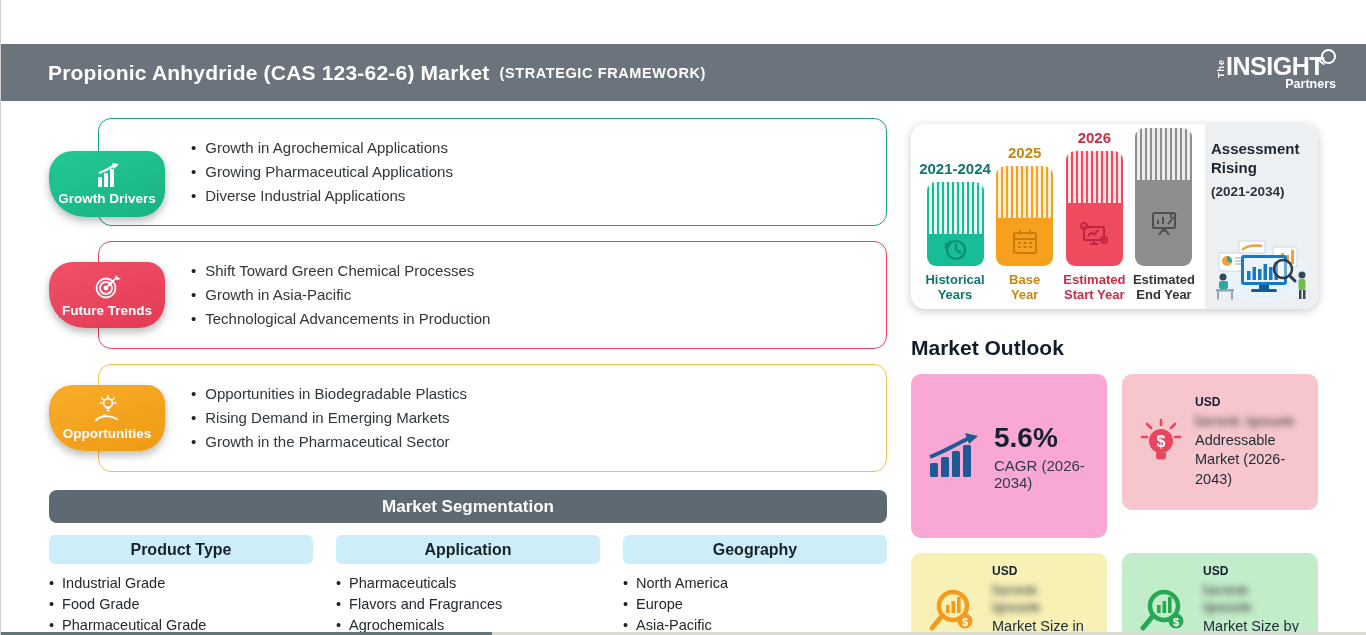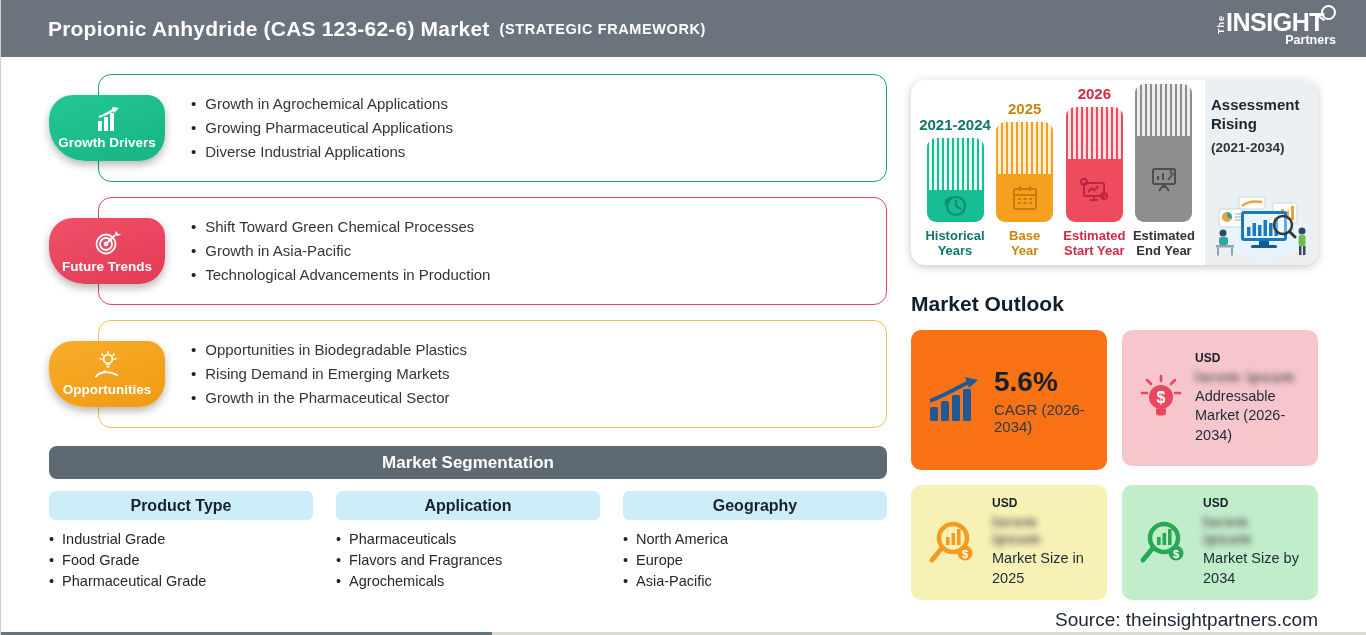--- a/index.html
+++ b/index.html
@@ -1,20 +1,20 @@
 <!DOCTYPE html>
 <html><head>
 <meta charset="utf-8">
 <style>
   html,body{margin:0;padding:0;background:#fff;}
   .page{position:relative;width:1366px;height:635px;overflow:hidden;background:#fff;
         font-family:"Liberation Sans",sans-serif;border-left:1px solid #cfcfcf;box-sizing:border-box;}
 
   
-  .hdr{height:57px;background:#6b737d;display:flex;align-items:center;padding:0 30px 0 47px;box-sizing:border-box;color:#fff;}
+  .hdr{height:57px;background:#6b737d;display:flex;align-items:center;padding:0 30px 0 47px;box-sizing:border-box;color:#fff;margin-top:44px;}
   .hdr h1{margin:0;font-size:21px;font-weight:bold;letter-spacing:.2px;}
   .hdr .subtitle{margin-left:10px;font-size:14.5px;font-weight:600;letter-spacing:.6px;}
   .logo{margin-left:auto;display:flex;align-items:flex-start;}
   .logo-the{writing-mode:vertical-rl;transform:rotate(180deg);font-size:9px;font-weight:bold;letter-spacing:1px;margin-top:5px;}
   .logo-right{display:flex;flex-direction:column;}
   .logo-main-row{display:flex;align-items:flex-start;}
   .logo-main{font-size:25px;font-weight:bold;line-height:1;letter-spacing:-.5px;}
   .logo-glass{width:11px;height:11px;border:2.5px solid #fff;border-radius:50%;display:inline-block;margin:-5px 0 0 -3px;position:relative;}
   .logo-glass::after{content:"";position:absolute;left:-6px;bottom:-1px;width:8px;height:2.4px;background:#fff;transform:rotate(38deg);}
   .logo-sub{font-size:12.5px;font-weight:bold;text-align:right;margin-top:-2px;}
@@ -29,21 +29,21 @@
   .fw-box{height:100%;border-radius:13px;border:1.6px solid;display:flex;align-items:center;padding-left:92px;box-sizing:border-box;background:#fff;}
   .b-growth{border-color:#18a186;}
   .b-trends{border-color:#e5485b;}
   .b-opp{border-color:#f0c34e;}
   .fw-box ul{list-style:none;margin:0;padding:0;}
   .fw-box li{font-size:15px;color:#30363a;margin:4px 0;line-height:20px;display:flex;align-items:center;}
   .fw-box li::before{content:"•";margin-right:9px;color:#222;}
   .fw-badge{position:absolute;left:0;top:50%;transform:translateY(-50%);width:116px;height:66px;
             border-radius:24px 18px 26px 36px;color:#fff;display:flex;flex-direction:column;align-items:center;
             justify-content:center;gap:3px;box-shadow:0 4px 8px rgba(0,0,0,.28);z-index:2;}
-  .badge-growth{background:linear-gradient(160deg,#24c795,#17b385);}
+  .badge-growth{background:linear-gradient(160deg,#24c795,#17b385);margin-top:12px;}
   .badge-trends{background:linear-gradient(160deg,#ef5168,#e43a55);}
   .badge-opp{background:linear-gradient(160deg,#f8ad2a,#f09a14);}
   .fw-badge .bl{font-size:13.5px;font-weight:bold;}
 
   
   .seg-bar{height:33px;margin-top:18px;background:#5d6973;border-radius:8px;display:flex;align-items:center;justify-content:center;
            color:#fff;font-weight:bold;font-size:17px;}
   .seg-cols{display:grid;grid-template-columns:1fr 1fr 1fr;column-gap:23px;margin-top:12px;}
   .seg-head{height:29px;background:#cdeef9;border-radius:6px;display:flex;align-items:center;justify-content:center;
             font-weight:bold;font-size:16px;color:#17222b;}
@@ -71,21 +71,21 @@
   .assessment{width:113px;flex:none;background:#edf0f3;display:flex;flex-direction:column;align-items:flex-start;
               padding:16px 6px 6px;box-sizing:border-box;border-radius:0 14px 14px 0;}
   .a-line{font-weight:bold;font-size:15px;color:#1a2530;line-height:1.25;}
   .a-range{font-size:13.5px;font-weight:600;color:#2a333c;margin-top:6px;}
   .illus{margin-top:auto;}
 
   
   .outlook-title{font-size:21px;font-weight:bold;color:#101d2c;margin:27px 0 0;}
   .outlook-grid{display:grid;grid-template-columns:1fr 1fr;gap:15px;margin-top:14px;}
   .card{border-radius:10px;box-sizing:border-box;padding:12px 16px;display:flex;align-items:center;gap:13px;}
-  .c-blue{background:#f97316;height:140px;}
+  .c-blue{background:#f9a8d4;height:164px;}
   .c-pink{background:#f7c6cd;height:136px;}
   .c-yellow{background:#f7f1b6;height:115px;}
   .c-green{background:#c2edca;height:115px;}
   .big{font-size:28px;font-weight:bold;color:#15202b;}
   .cagr-sub{font-size:15px;color:#2c3a45;margin-top:3px;}
   .usd{font-size:12px;font-weight:bold;color:#15202b;}
   .blurred{font-size:15px;font-weight:bold;color:#555;filter:blur(3.4px);margin:3px 0 2px;letter-spacing:1px;}
   .lbl{font-size:14.5px;color:#1d2a33;line-height:1.35;}
   .card svg{flex:none;}
 
@@ -355,21 +355,21 @@
             <circle cx="23" cy="26" r="12" fill="#e8475f"></circle>
             <path d="M18 37.5 h10 v4 a3 3 0 0 1 -3 3 h-4 a3 3 0 0 1 -3 -3 z" fill="#e8475f"></path>
             <g stroke="#e8475f" stroke-width="2.6" stroke-linecap="round">
               <path d="M23 10 v-5 M13 13 l-4-4 M33 13 l4-4 M9 22 h-5 M37 22 h5"></path>
             </g>
             <text x="23" y="32" text-anchor="middle" font-size="16" font-weight="bold" fill="#fff" font-family="Liberation Sans, sans-serif">$</text>
           </svg>
           <div>
             <div class="usd">USD</div>
             <div class="blurred">lorem ipsum</div>
-            <div class="lbl">Addressable Market (2026-2034)</div>
+            <div class="lbl">Addressable Market (2026-2043)</div>
           </div>
         </div>
 
         <div class="card c-yellow">
           <svg width="52" height="48" viewBox="0 0 52 48" fill="none">
             <circle cx="26" cy="19" r="14" stroke="#f49b1f" stroke-width="4.5"></circle>
             <rect x="19" y="18" width="3.6" height="8" fill="#f49b1f"></rect>
             <rect x="24.5" y="14" width="3.6" height="12" fill="#f49b1f"></rect>
             <rect x="30" y="10" width="3.6" height="16" fill="#f49b1f"></rect>
             <path d="M14.5 29.5 L5 41" stroke="#f49b1f" stroke-width="5" stroke-linecap="round"></path>

